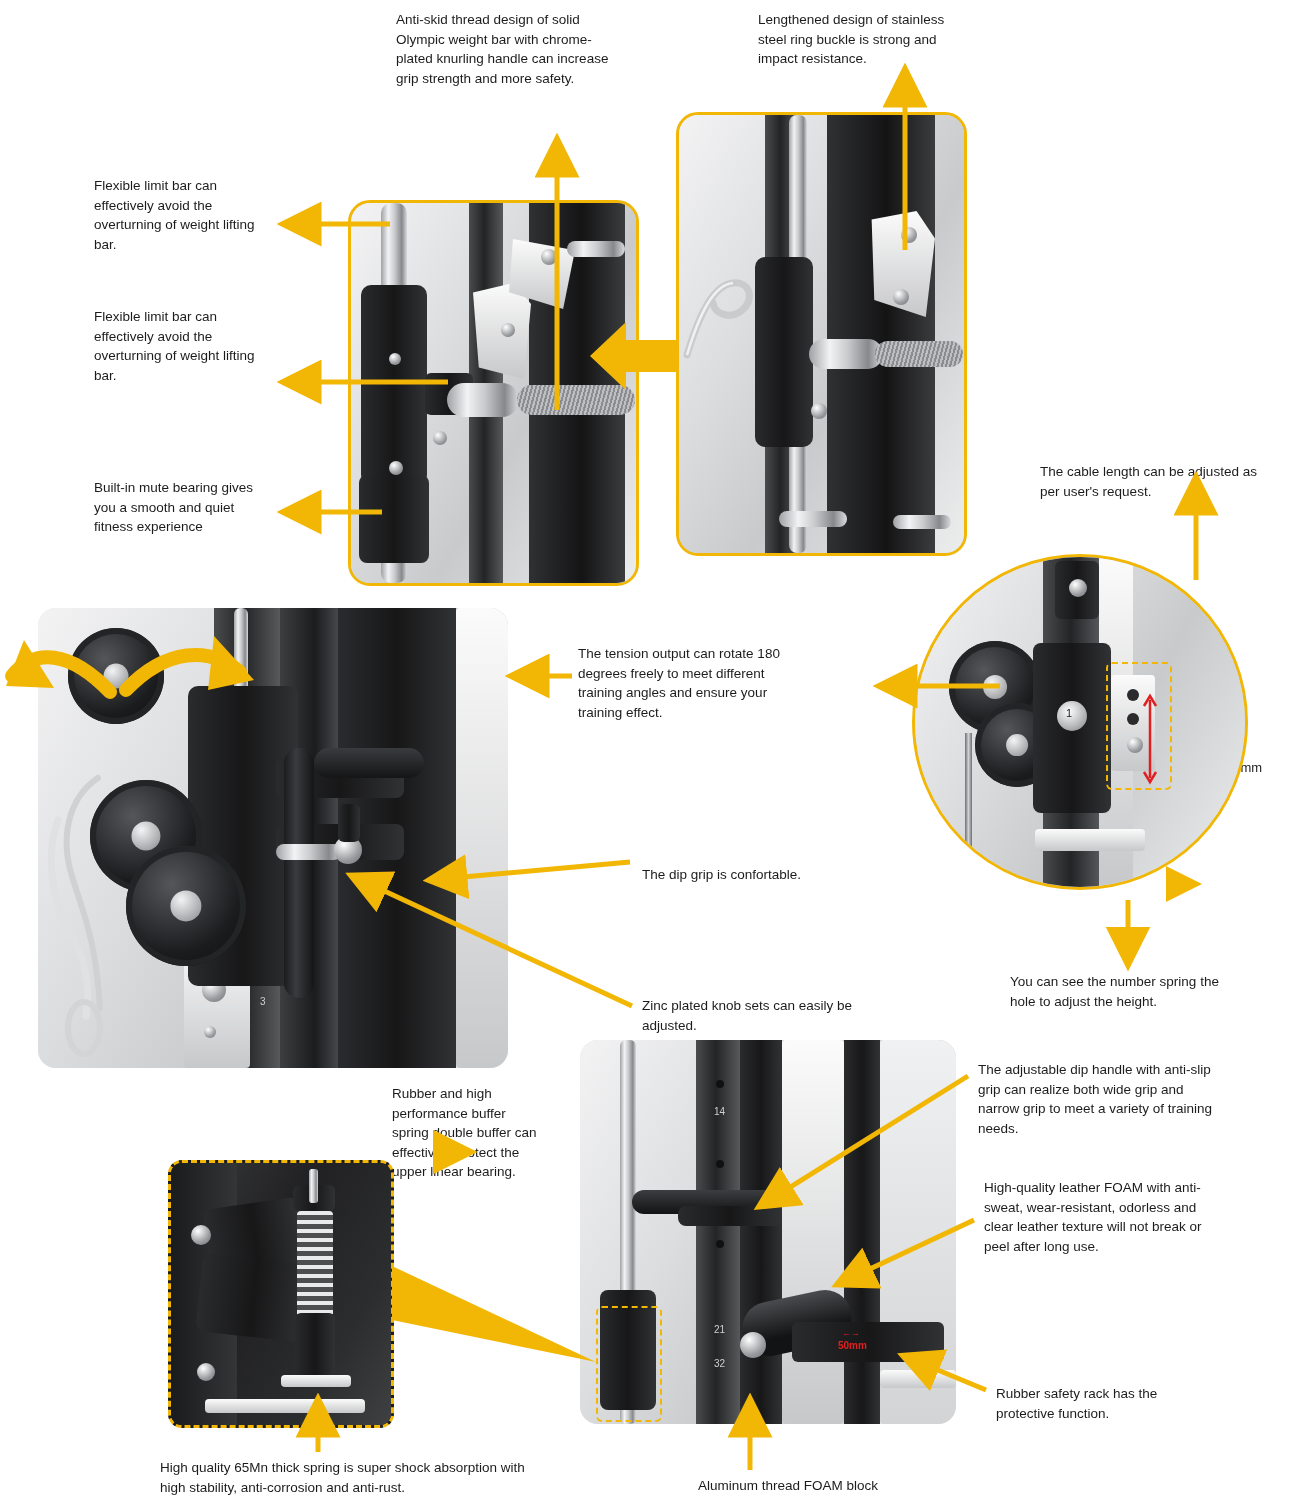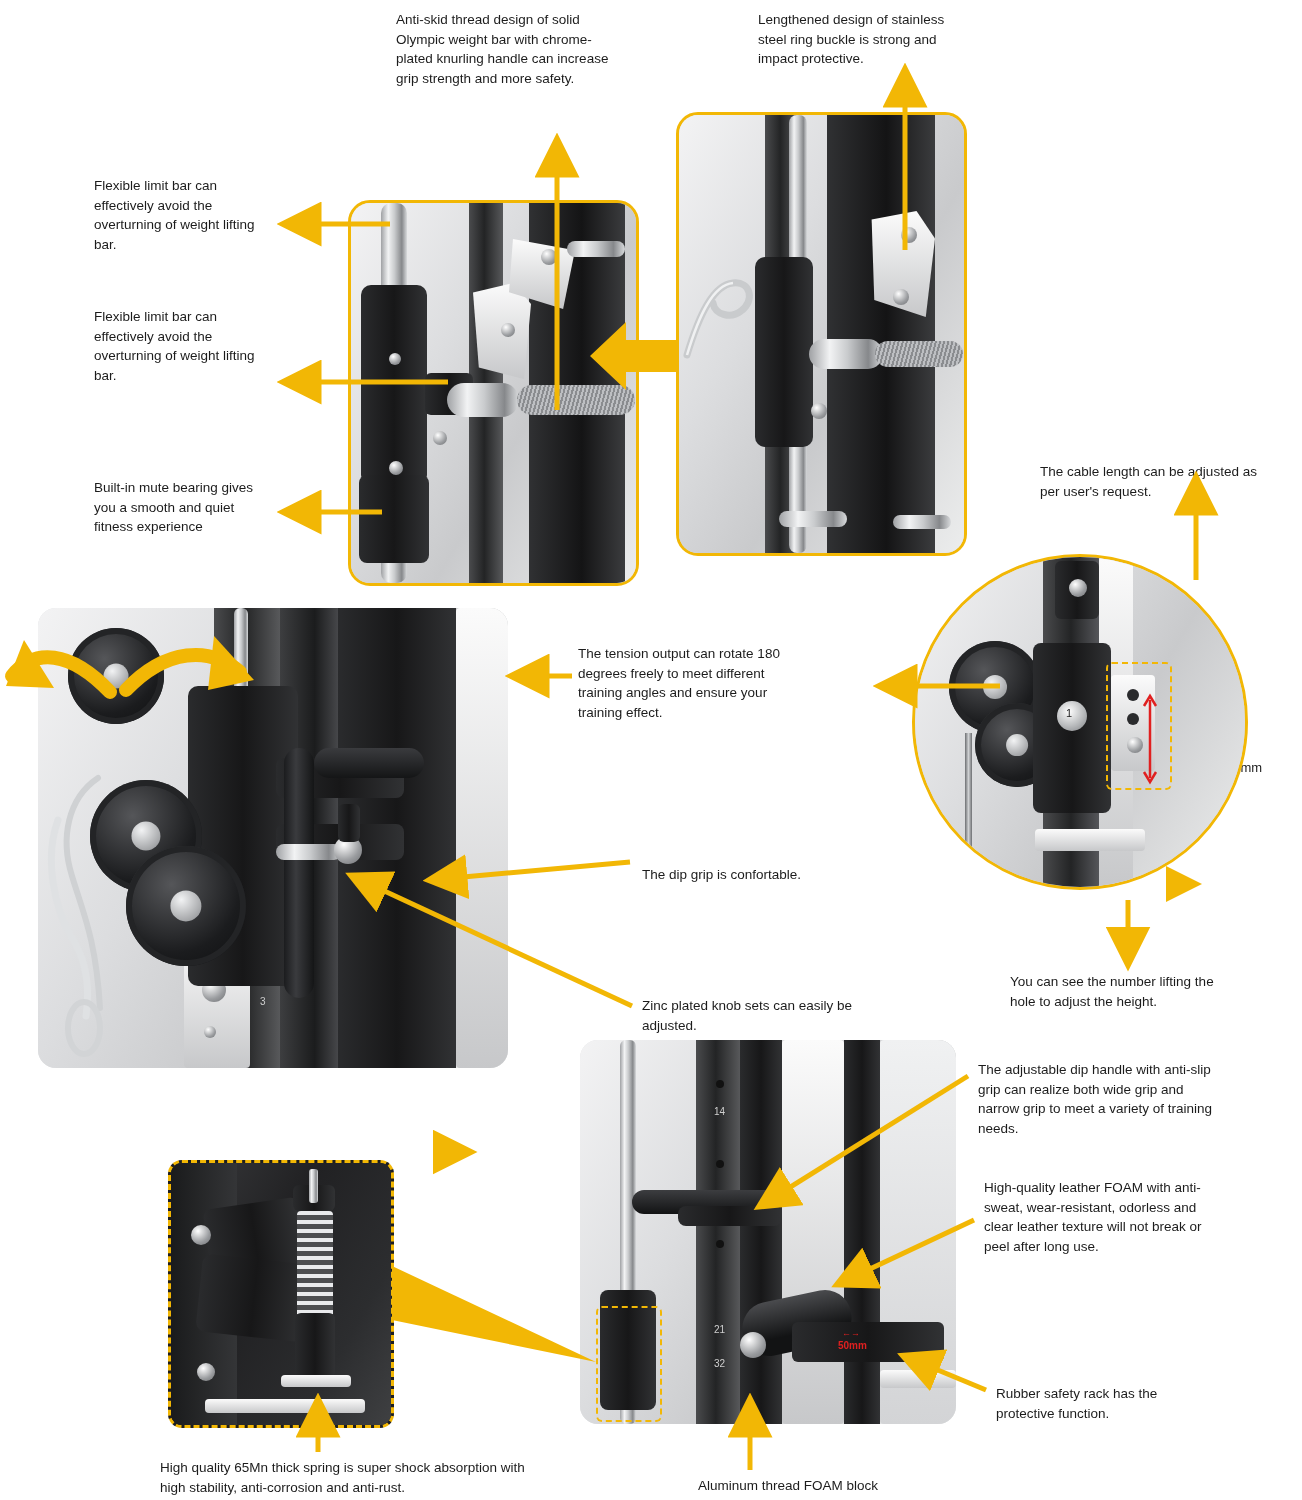--- a/index.html
+++ b/index.html
@@ -49,38 +49,39 @@
   .redtxt{position:absolute;color:#e02020;font-size:10px;font-weight:bold;}
   .mmlabel{position:absolute;font-size:13px;color:#1c1c1c;}
 </style>
 </head>
 <body>
 
 <div class="stage">
 
   <div class="callout" style="left:396px;top:10px;width:222px;">Anti-skid thread design of solid Olympic weight bar with chrome-plated knurling handle can increase grip strength and more safety.</div>
 
-  <div class="callout" style="left:758px;top:10px;width:216px;">Lengthened design of stainless steel ring buckle is strong and impact protective.</div>
+  <div class="callout" style="left:758px;top:10px;width:216px;">Lengthened design of stainless steel ring buckle is strong and impact resistance.</div>
 
   <div class="callout" style="left:94px;top:176px;width:180px;">Flexible limit bar can effectively avoid the overturning of weight lifting bar.</div>
 
   <div class="callout" style="left:94px;top:307px;width:180px;">Flexible limit bar can effectively avoid the overturning of weight lifting bar.</div>
 
   <div class="callout" style="left:94px;top:478px;width:182px;">Built-in mute bearing gives you a smooth and quiet fitness experience</div>
 
   <div class="callout" style="left:1040px;top:462px;width:232px;">The cable length can be adjusted as per user's request.</div>
 
   <div class="callout" style="left:578px;top:644px;width:218px;">The tension output can rotate 180 degrees freely to meet different training angles and ensure your training effect.</div>
 
   <div class="callout" style="left:642px;top:845px;width:220px;margin-top:20px;">The dip grip is confortable.</div>
 
-  <div class="callout" style="left:1010px;top:972px;width:232px;">You can see the number lifting the hole to adjust the height.</div>
+  <div class="callout" style="left:1010px;top:972px;width:232px;">You can see the number spring the hole to adjust the height.</div>
 
   <div class="callout" style="left:642px;top:996px;width:242px;">Zinc plated knob sets can easily be adjusted.</div>
 
+  <div class="callout" style="left:392px;top:1084px;width:150px;">Rubber and high performance buffer spring double buffer can effectively protect the upper linear bearing.</div>
 
   <div class="callout" style="left:978px;top:1060px;width:240px;">The adjustable dip handle with anti-slip grip can realize both wide grip and narrow grip to meet a variety of training needs.</div>
 
   <div class="callout" style="left:984px;top:1178px;width:232px;">High-quality leather FOAM with anti-sweat, wear-resistant, odorless and clear leather texture will not break or peel after long use.</div>
 
   <div class="callout" style="left:996px;top:1384px;width:190px;">Rubber safety rack has the protective function.</div>
 
   <div class="callout" style="left:160px;top:1458px;width:380px;">High quality 65Mn thick spring is super shock absorption with high stability, anti-corrosion and anti-rust.</div>
 
   <div class="callout" style="left:698px;top:1476px;width:260px;">Aluminum thread FOAM block</div>

